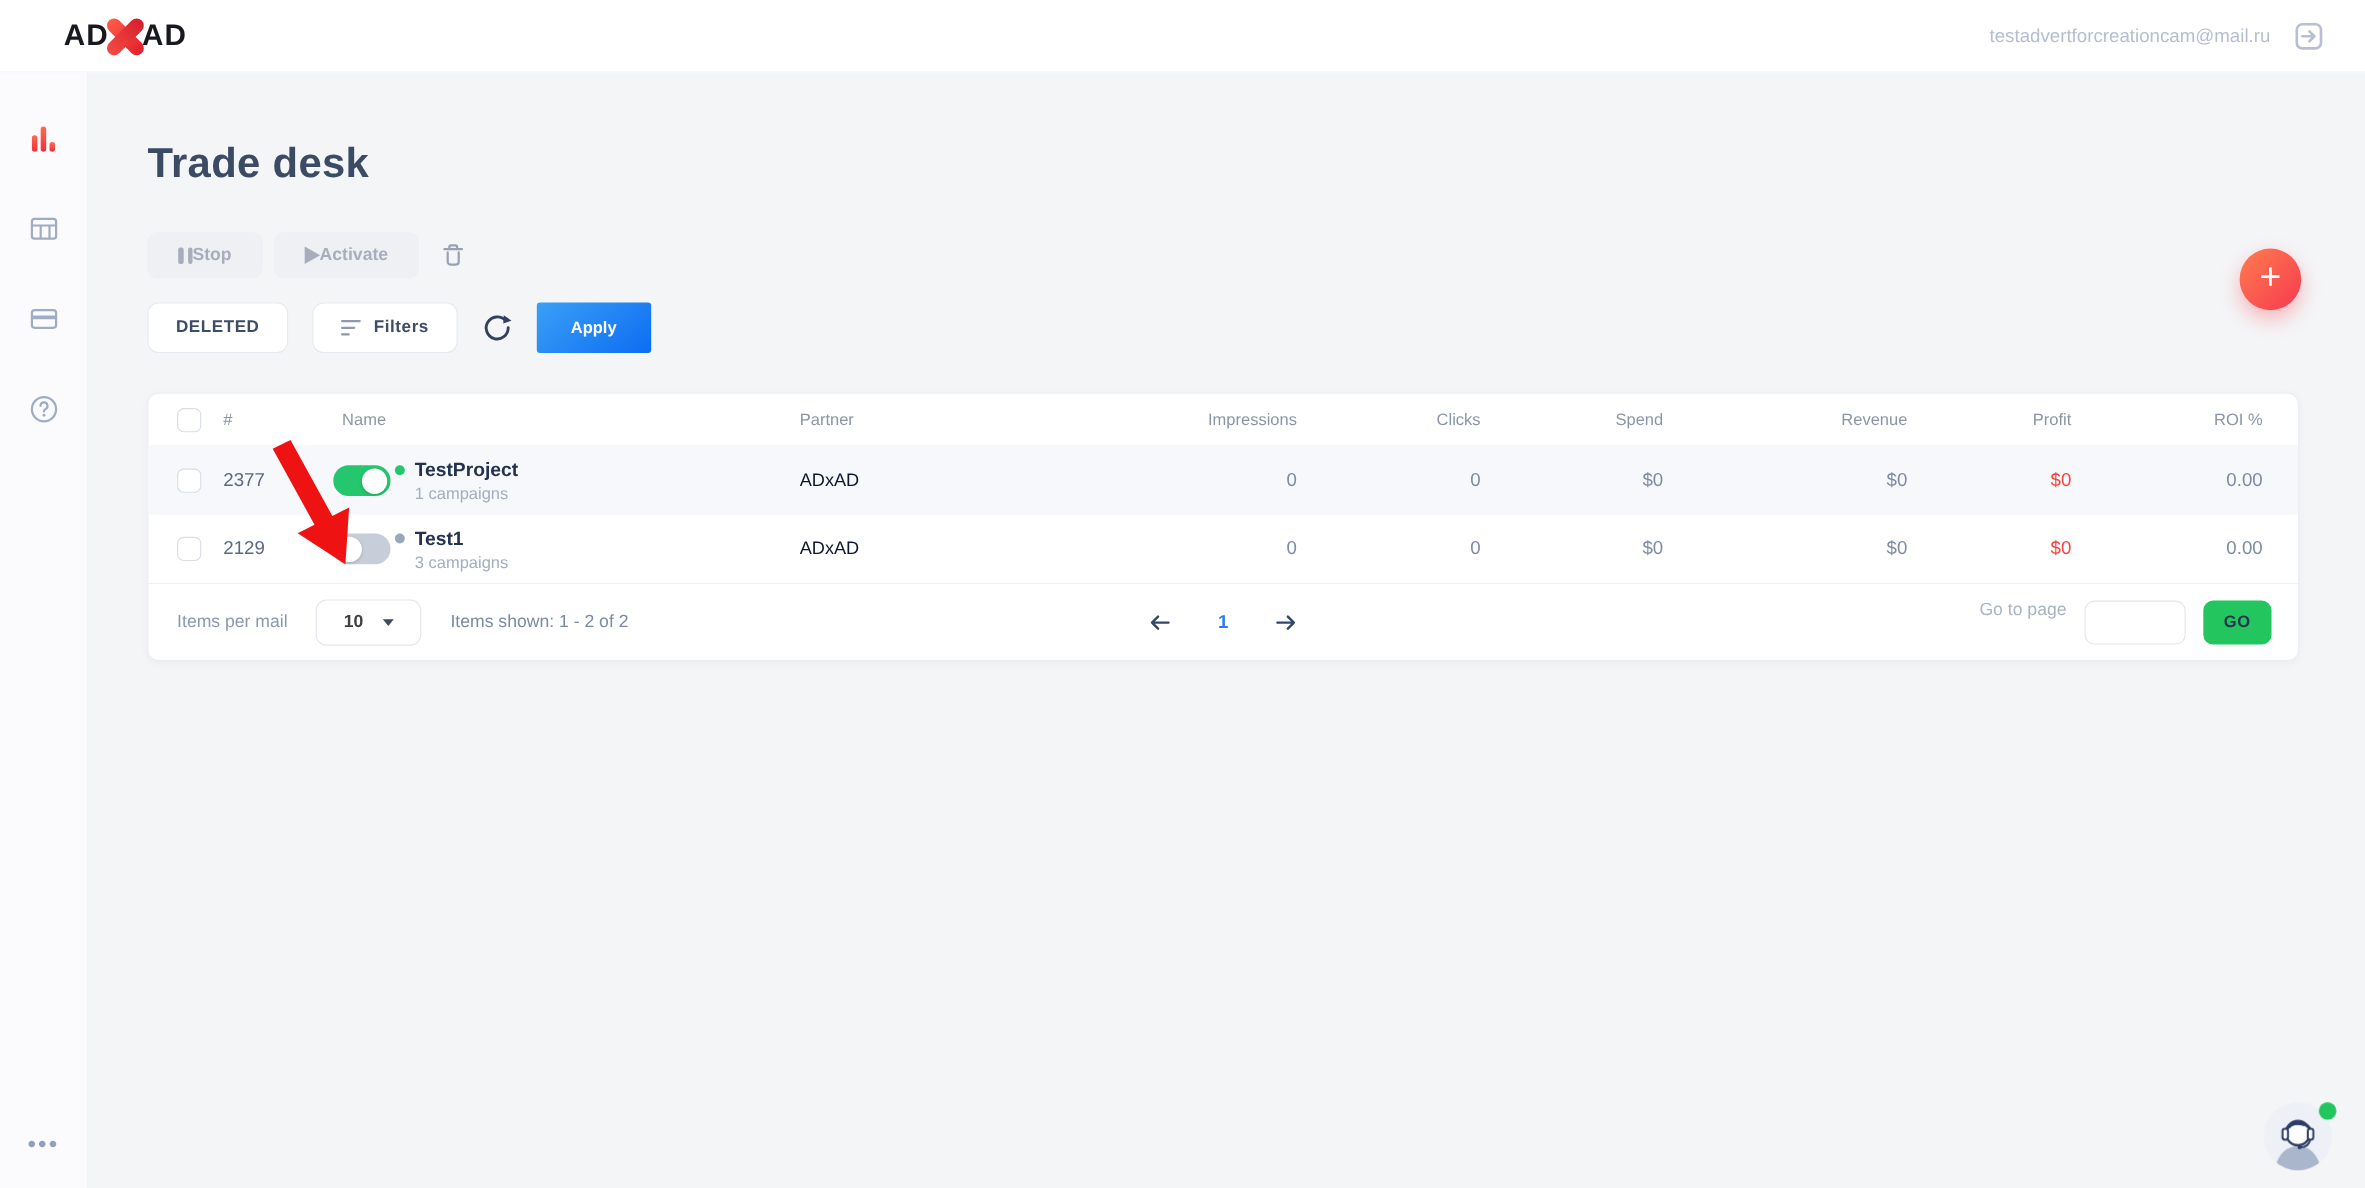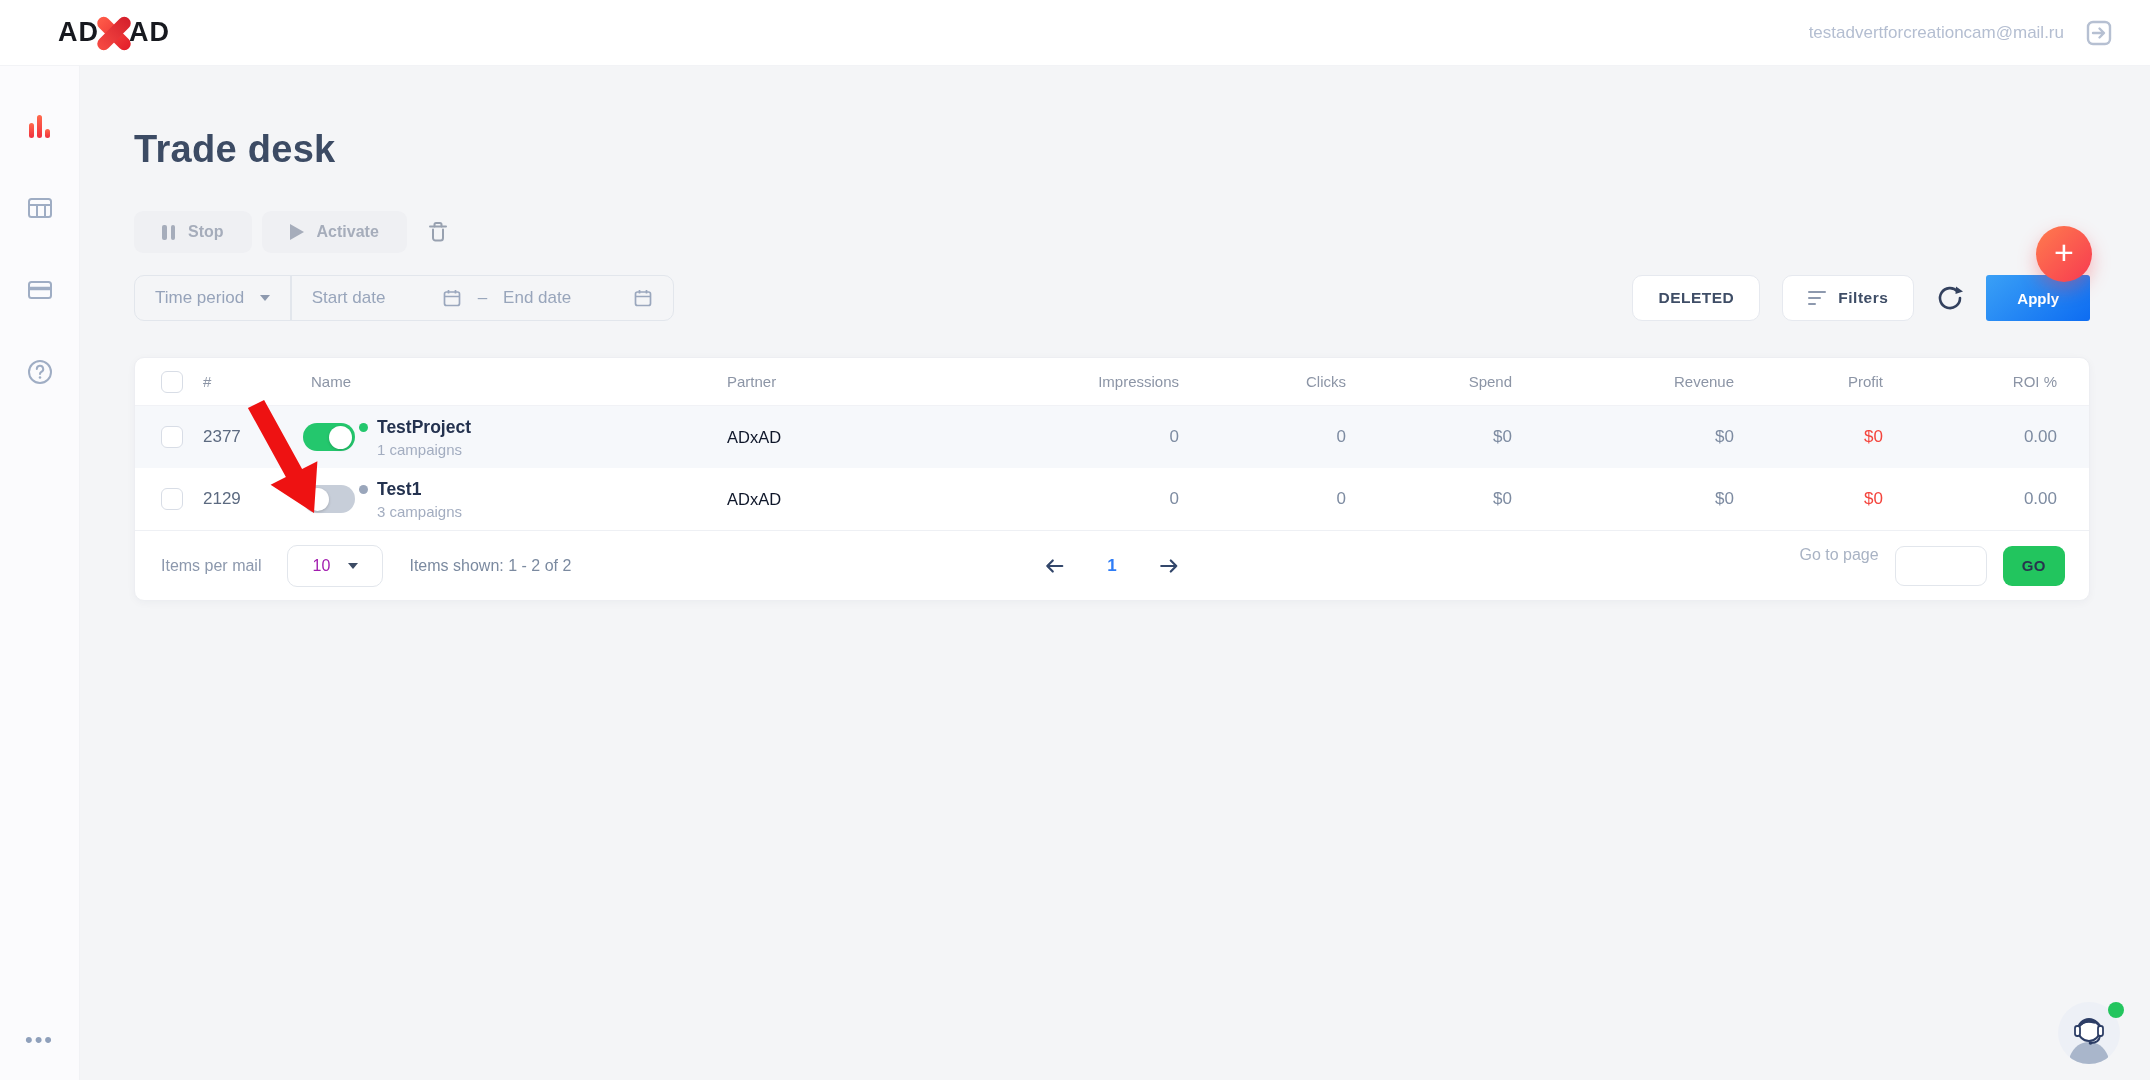--- a/index.html
+++ b/index.html
@@ -45,21 +45,21 @@
   .fab{
     position:absolute; top:160px; right:58px; width:56px; height:56px; border-radius:50%;
     background:linear-gradient(135deg,#ff7c4e,#f73a50); color:#fff; font-size:34px; font-weight:400;
     display:flex; align-items:center; justify-content:center; cursor:pointer;
     box-shadow:0 8px 18px rgba(248,62,72,.35); border:none; line-height:0; padding-bottom:4px;
   }
   
   .actions{ margin-top:40px; display:flex; align-items:center; gap:10px; }
   .btn-gray{
     height:42px; padding:0 28px; background:#eff0f3; border:none; border-radius:9px;
-    color:#a6adbb; font-size:16px; font-weight:700; display:flex; align-items:center; gap:13px; cursor:pointer;
+    color:#a6adbb; font-size:16px; font-weight:700; display:flex; align-items:center; cursor:pointer;
     font-family:inherit;
   }
   .pause{ display:flex; gap:4px; } .pause i{ width:4.5px; height:15px; background:#a6adbb; border-radius:2px; }
   .play{ width:0; height:0; border-left:14px solid #a6adbb; border-top:8.5px solid transparent; border-bottom:8.5px solid transparent; }
   .btn-trash{ background:none; border:none; cursor:pointer; margin-left:8px; display:flex; }
   
   .filters-row{ margin-top:22px; display:flex; align-items:center; justify-content:space-between; }
   .filter-box{ display:inline-flex; align-items:center; height:46px; border:1.5px solid #e2e6ec; border-radius:10px; color:#96a3ba; font-size:17px; }
   .fb-sec{ display:flex; align-items:center; height:100%; padding:0 20px; gap:16px; cursor:pointer; }
   .fb-div{ width:1.5px; align-self:stretch; background:#e2e6ec; }
@@ -108,21 +108,21 @@
   .dot.on{ background:#24c76d; }
   .pname{ font-size:17.5px; font-weight:700; color:#24324f; cursor:pointer; }
   .campaigns{ font-size:15px; color:#a3adc0; padding-left:18px; }
   .cell-partner{ color:#0f172a; font-size:16.5px; }
   .profit{ color:#f4443c; }
   
   .tfoot{ height:70px; border-top:1px solid #eef0f4; display:flex; align-items:center; padding:0 24px 0 26px; position:relative; font-size:16px; }
   .ipp-label{ color:#8c98ad; }
   .select{ margin:0 26px; width:96px; height:42px; border:1.5px solid #e2e6ec; border-radius:10px; background:#fff;
     display:flex; align-items:center; justify-content:center; gap:18px; cursor:pointer; }
-  .select .val{ color:#a21caf; font-weight:400; }
+  .select .val{ color:#404040; font-weight:700; }
   .select .caret{ border-top-color:#3c4b64; }
   .items-shown{ color:#7b8aa0; }
   .pager{ position:absolute; left:50%; transform:translateX(-50%); display:flex; align-items:center; gap:40px; }
   .page-num{ color:#2e7cf6; font-weight:700; font-size:17px; cursor:pointer; }
   .pg-btn{ background:none; border:none; cursor:pointer; display:flex; }
   .goto{ margin-left:auto; display:flex; gap:16px; }
   .goto-label{ color:#a9b3c4; }
   .goto-input{ width:92px; height:40px; border:1.5px solid #e2e6ec; border-radius:9px; background:#fff; outline:none; padding:0 10px; font-size:16px; font-family:inherit; color:#3c4b64; }
   .btn-go{ height:40px; padding:0 19px; background:#22c55e; border:none; border-radius:9px; color:#27344e; font-weight:800; font-size:15px; cursor:pointer; font-family:inherit; letter-spacing:.5px; }
   
@@ -208,44 +208,20 @@
       <button class="btn-trash">
         <svg width="26" height="26" viewBox="0 0 26 26" fill="none" stroke="#98a1b0" stroke-width="2" stroke-linecap="round">
           <path d="M5 7.5 H21"></path>
           <path d="M9.5 7.5 V5.5 a1.5 1.5 0 0 1 1.5 -1.5 h4 a1.5 1.5 0 0 1 1.5 1.5 V7.5"></path>
           <path d="M8 10.5 V19 a2.5 2.5 0 0 0 2.5 2.5 h5 a2.5 2.5 0 0 0 2.5 -2.5 V10.5"></path>
         </svg>
       </button>
     </div>
 
     <div class="filters-row">
-      <div class="filter-box">
-        <div class="fb-sec">
-          <span>Time period</span>
-          <span class="caret"></span>
-        </div>
-        <div class="fb-div"></div>
-        <div class="fb-sec" style="cursor:default; gap:12px;">
-          <input class="date-input" readonly="" placeholder="Start date" style="">
-          <span style="display:flex;">
-            <svg width="20" height="20" viewBox="0 0 20 20" fill="none" stroke="#9aa7bd" stroke-width="1.7">
-              <rect x="2.5" y="4" width="15" height="13.5" rx="2"></rect>
-              <path d="M2.5 8.5 H17.5 M6.5 2 V5.5 M13.5 2 V5.5"></path>
-            </svg>
-          </span>
-          <span class="range-dash">–</span>
-          <input class="date-input" readonly="" placeholder="End date" style="">
-          <span style="display:flex;">
-            <svg width="20" height="20" viewBox="0 0 20 20" fill="none" stroke="#9aa7bd" stroke-width="1.7">
-              <rect x="2.5" y="4" width="15" height="13.5" rx="2"></rect>
-              <path d="M2.5 8.5 H17.5 M6.5 2 V5.5 M13.5 2 V5.5"></path>
-            </svg>
-          </span>
-        </div>
-      </div>
 
       <div class="right-controls">
         <button class="btn-outline">
           <span>DELETED</span>
         </button>
         <button class="btn-outline">
           <span class="flt-ic">
               <i></i>
               <i></i>
               <i></i>

